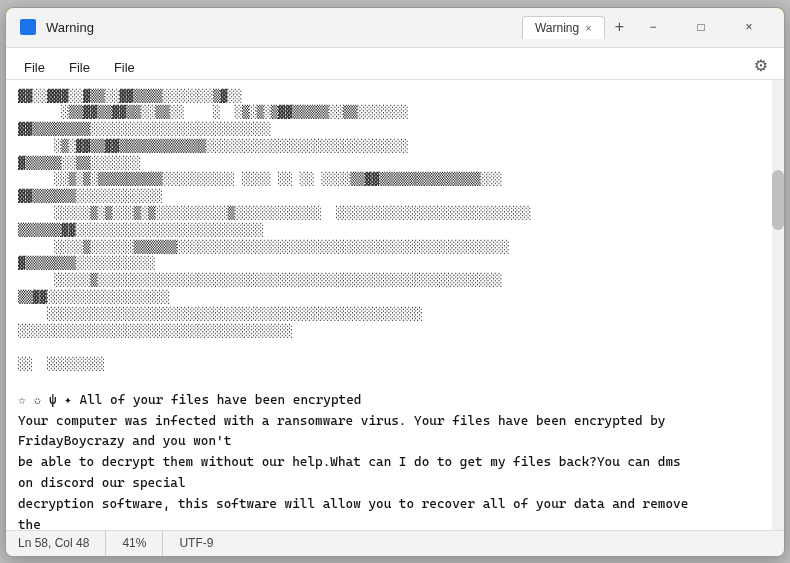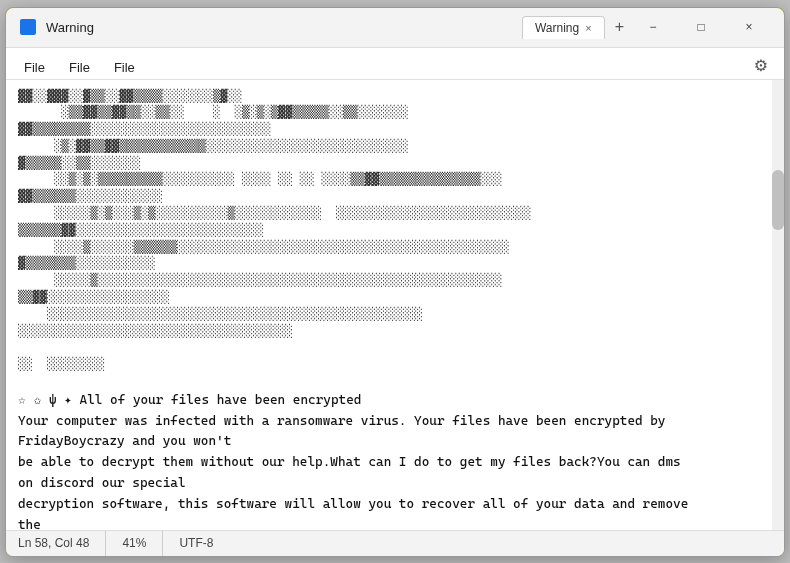--- a/index.html
+++ b/index.html
@@ -236,15 +236,15 @@
   <div class="editor-wrapper">
     <div class="editor-area" id="editor-content"><div class="garbled">▓▓░░▓▓▓░░▓▒▒░░▓▓▒▒▒▒░░░░░░░▒▓░░</div><div class="garbled">      ░▒▒▓▓▒▒▓▓▒▒░░▒▒░░    ░  ░▒░▒░▒▓▓▒▒▒▒▒░░▒▒░░░░░░░</div><div class="garbled">▓▓▒▒▒▒▒▒▒▒░░░░░░░░░░░░░░░░░░░░░░░░░</div><div class="garbled">     ░▒░▓▓▒▒▓▓▒▒▒▒▒▒▒▒▒▒▒▒░░░░░░░░░░░░░░░░░░░░░░░░░░░░</div><div class="garbled">▓▒▒▒▒▒░░▒▒░░░░░░░</div><div class="garbled">     ░░▒░▒░▒▒▒▒▒▒▒▒▒░░░░░░░░░░ ░░░░ ░░ ░░ ░░░░▒▒▓▓▒▒▒▒▒▒▒▒▒▒▒▒▒▒░░░</div><div class="garbled">▓▓▒▒▒▒▒▒░░░░░░░░░░░░</div><div class="garbled">     ░░░░░▒░▒░░░▒░▒░░░░░░░░░░▒░░░░░░░░░░░░  ░░░░░░░░░░░░░░░░░░░░░░░░░░░</div><div class="garbled">▒▒▒▒▒▒▓▓░░░░░░░░░░░░░░░░░░░░░░░░░░</div><div class="garbled">     ░░░░▒░░░░░░▒▒▒▒▒▒░░░░░░░░░░░░░░░░░░░░░░░░░░░░░░░░░░░░░░░░░░░░░░</div><div class="garbled">▓▒▒▒▒▒▒▒░░░░░░░░░░░</div><div class="garbled">     ░░░░░▒░░░░░░░░░░░░░░░░░░░░░░░░░░░░░░░░░░░░░░░░░░░░░░░░░░░░░░░░</div><div class="garbled">▒▒▓▓░░░░░░░░░░░░░░░░░</div><div class="garbled">    ░░░░░░░░░░░░░░░░░░░░░░░░░░░░░░░░░░░░░░░░░░░░░░░░░░░░</div><div class="garbled">░░░░░░░░░░░░░░░░░░░░░░░░░░░░░░░░░░░░░░</div><div class="garbled">&nbsp;</div><div class="garbled">░░  ░░░░░░░░</div><div class="garbled">&nbsp;</div><div class="ransom-text">☆ ✩ ψ ✦ All of your files have been encrypted</div><div class="ransom-text">Your computer was infected with a ransomware virus. Your files have been encrypted by</div><div class="ransom-text">FridayBoycrazy and you won't</div><div class="ransom-text">be able to decrypt them without our help.What can I do to get my files back?You can dms</div><div class="ransom-text">on discord our special</div><div class="ransom-text">decryption software, this software will allow you to recover all of your data and remove</div><div class="ransom-text">the</div></div>
     <div class="scrollbar-track">
       <div class="scrollbar-thumb"></div>
     </div>
   </div>
 
   <div class="status-bar">
     <span class="status-segment">Ln 58, Col 48</span>
     <span class="status-segment">41%</span>
-    <span class="status-segment">UTF-8</span>
+    <span class="status-segment">UTF-9</span>
   </div>
 </div>
 
 </body></html>

